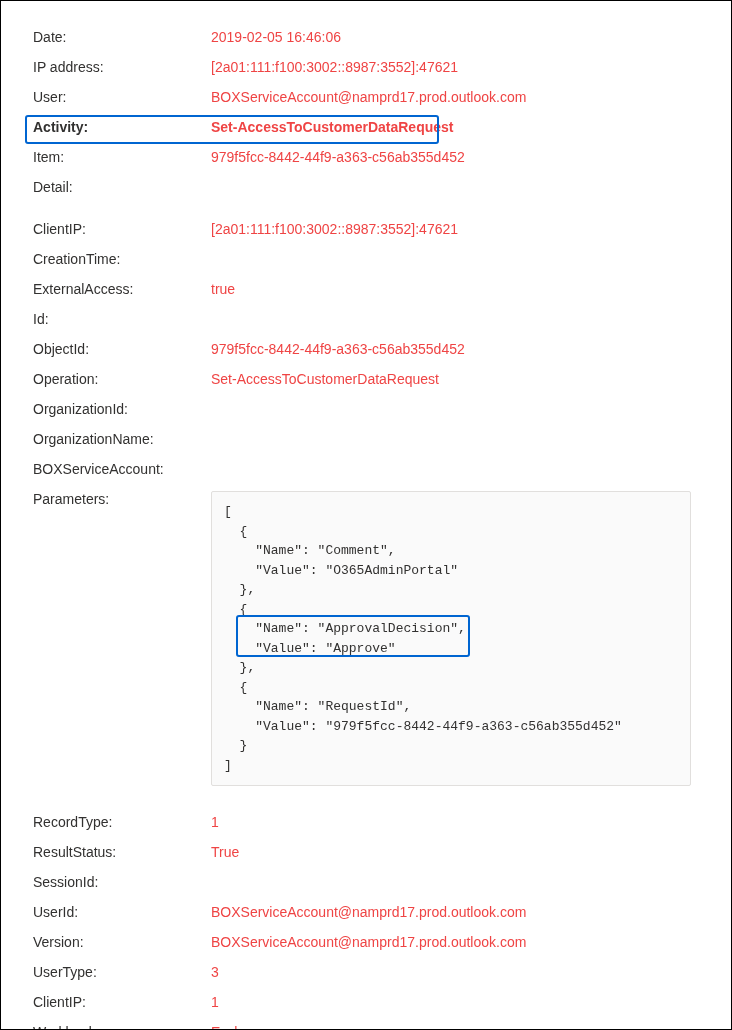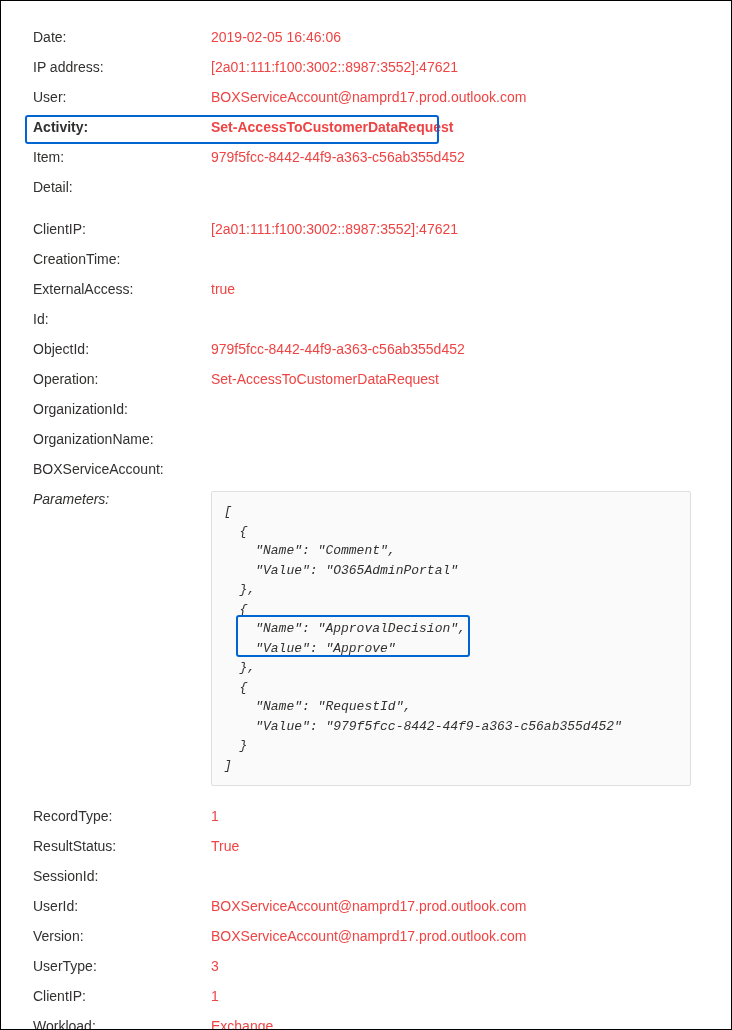--- a/index.html
+++ b/index.html
@@ -65,22 +65,21 @@
       max-width: 480px;
     }
     .code-highlight {
       position: absolute;
       border: 2px solid #0065d1;
       border-radius: 3px;
       pointer-events: none;
     }
     .params-row {
       align-items: flex-start;
-      margin-bottom: 22px;
-      font-style: italic;
+      margin-bottom: 28px;
     }
   </style>
 </head>
 <body>
 
 <div class="row">
   <div class="label">Date:</div>
   <div class="value">2019-02-05 16:46:06</div>
 </div>
 

